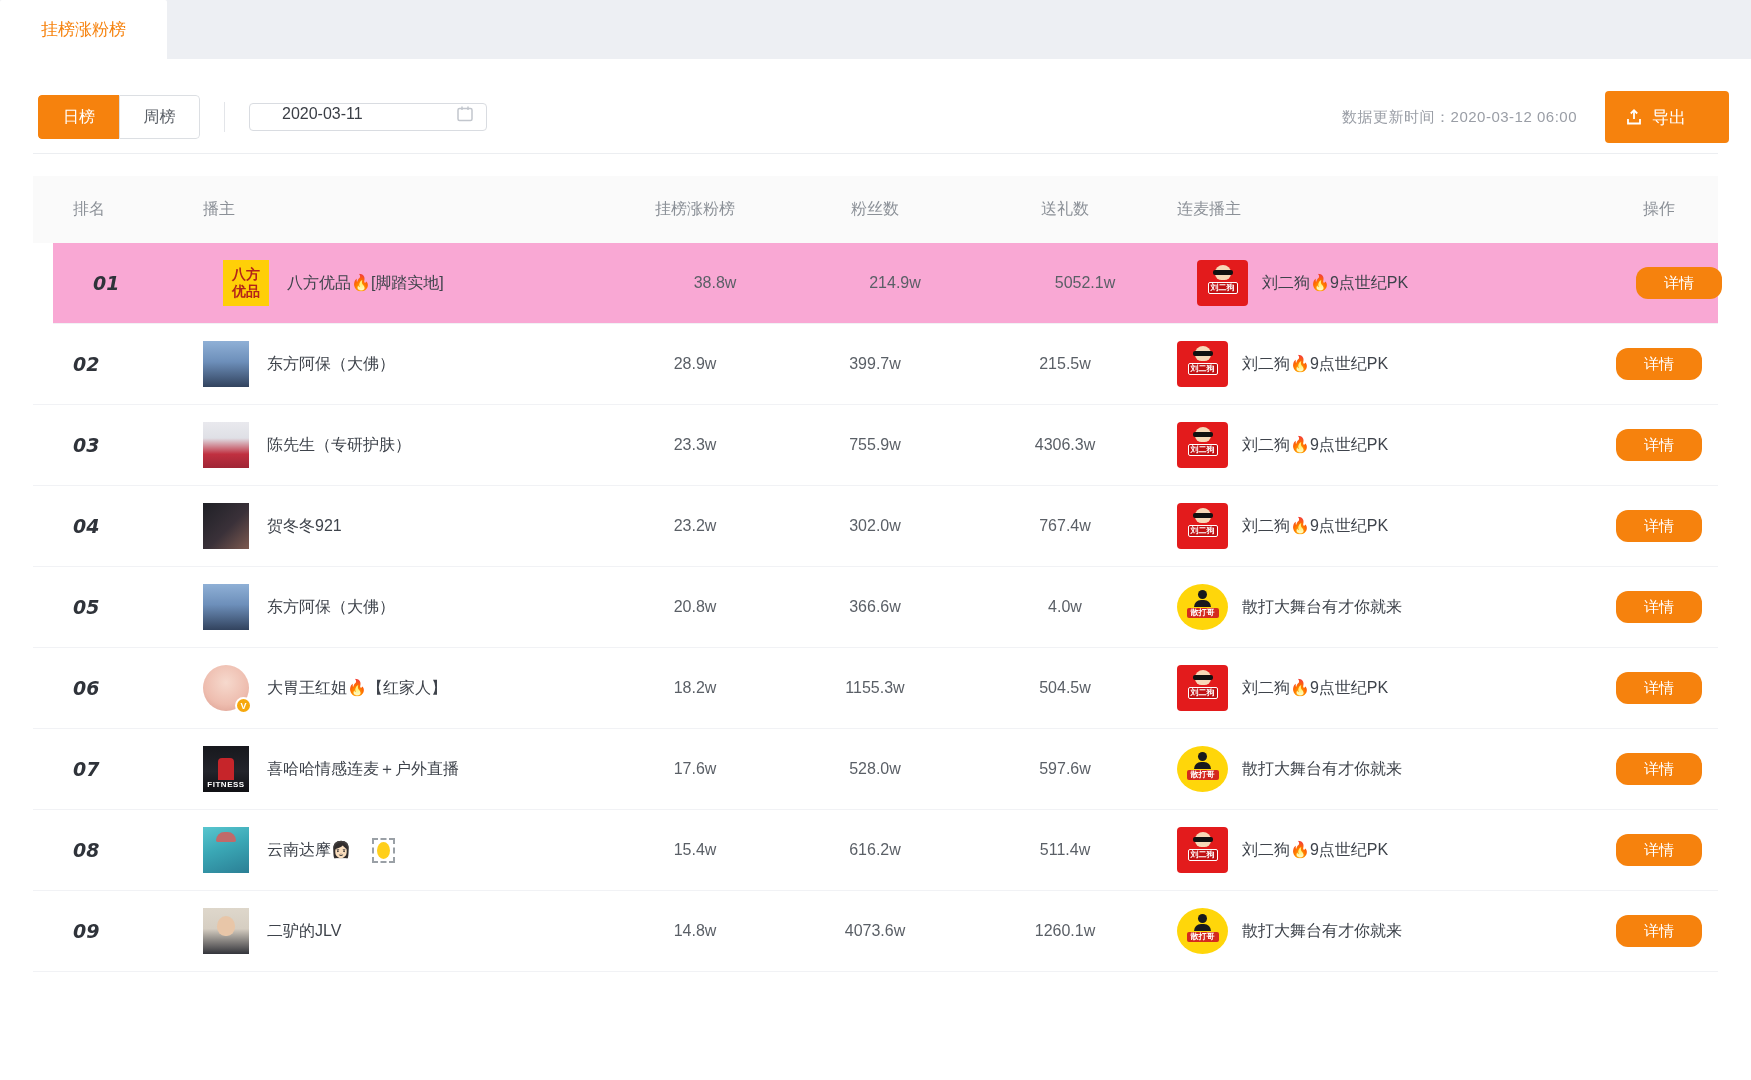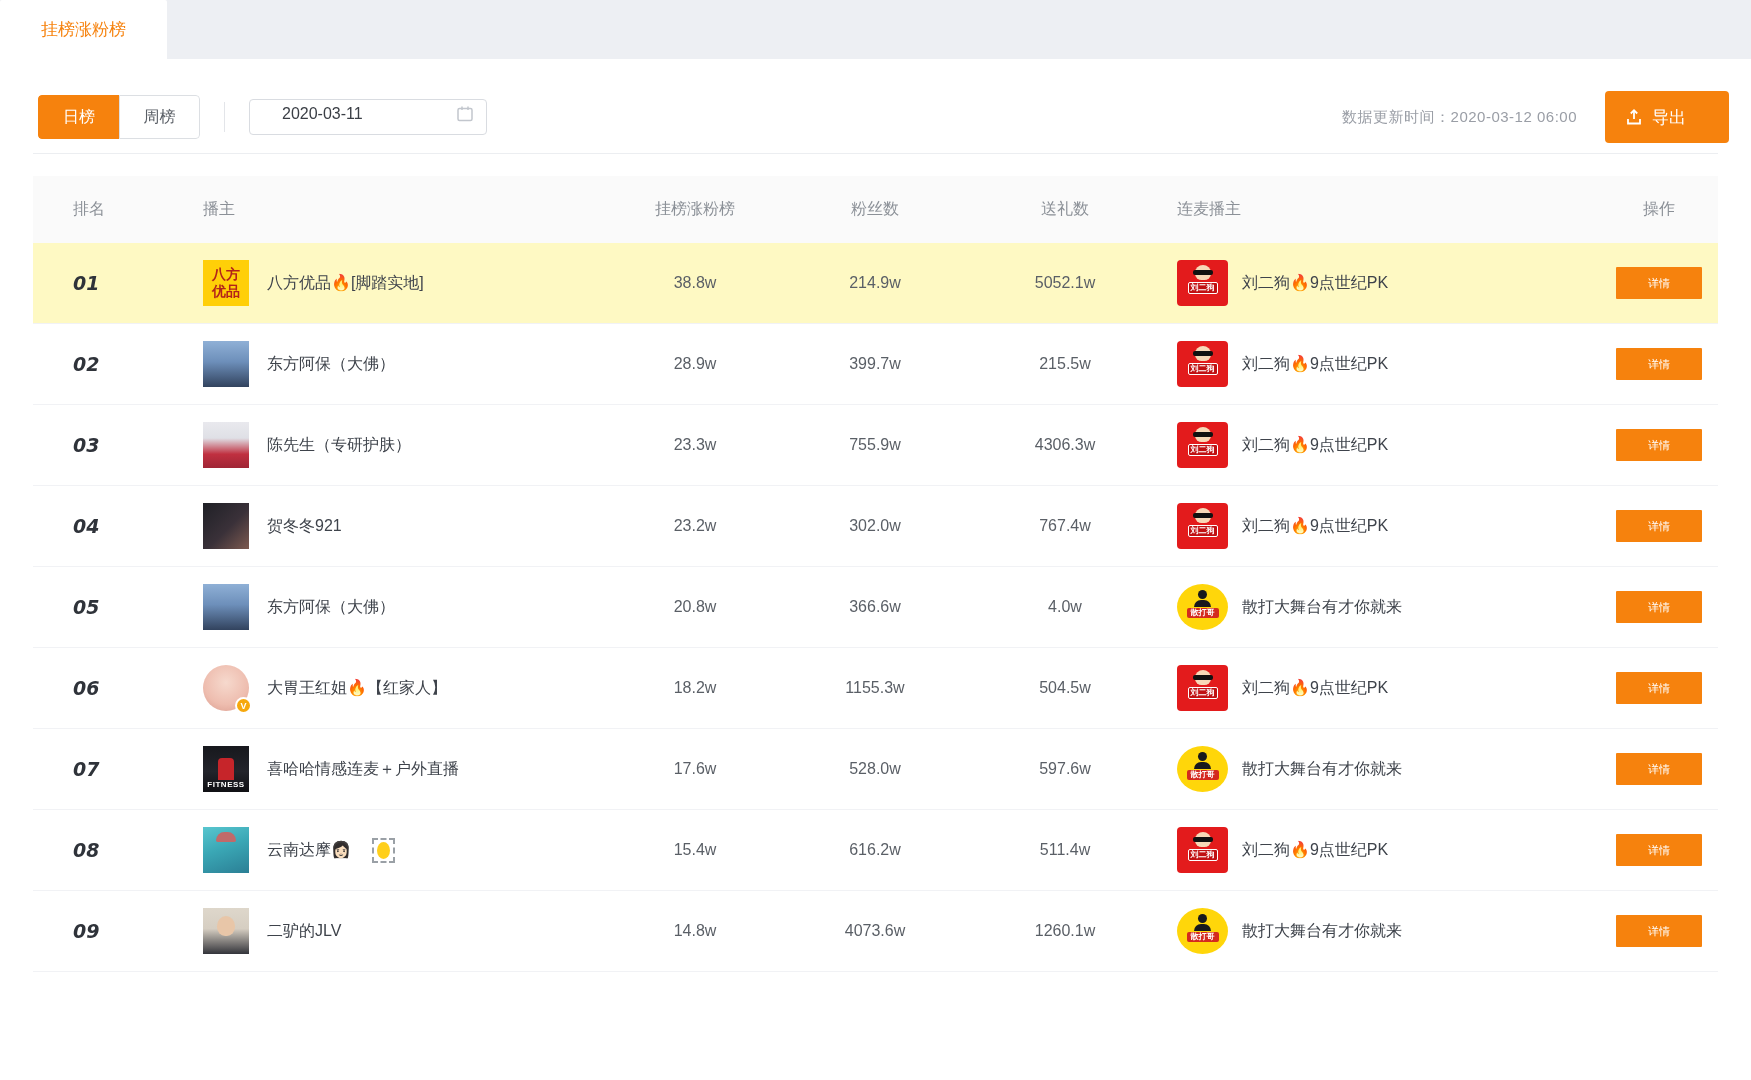--- a/index.html
+++ b/index.html
@@ -16,56 +16,56 @@
   .controls { display:flex; align-items:center; margin-top:36px;
     padding-left:38px; padding-right:22px; height:44px; }
   .seg-group { display:inline-flex; border-radius:4px; overflow:hidden; }
   .seg { height:44px; width:81px; font-size:16px; cursor:pointer;
     border:1px solid #dcdfe3; background:#fff; color:#5a5f66;
     font-family:inherit; }
   .seg.left  { border-radius:4px 0 0 4px; border-right:none; }
   .seg.right { border-radius:0 4px 4px 0; }
   .seg.active { background:#f6820d; border-color:#f6820d; color:#fff; }
   .vdivider { width:1px; height:30px; background:#e3e5e9; margin:0 24px; }
-  .date-picker { width:238px; height:36px; border:1px solid #d9dce1;
+  .date-picker { width:238px; height:28px; border:1px solid #d9dce1;
     border-radius:4px; display:flex; align-items:center;
     padding:0 12px 7px 32px; cursor:pointer; background:#fff; }
   .date-text { font-size:16px; color:#3a3e45; flex:1; }
   .cal-icon { display:flex; align-items:center; }
   .update-info { margin-left:auto; margin-right:28px; font-size:15px;
     color:#9a9ea6; letter-spacing:0.5px; }
   .export-btn { height:52px; min-width:124px; padding:0 20px; border:none;
     border-radius:4px; background:#f6820d; color:#fff; font-size:17px;
     display:flex; align-items:center; gap:9px; cursor:pointer;
     font-family:inherit; }
   .controls-divider { height:1px; background:#eceef1; margin:14px 33px 0; }
 
   
   .table { width:1685px; margin:22px 0 0 33px; }
   .thead, .trow { display:grid;
     grid-template-columns:132px 460px 140px 220px 160px 455px 118px;
     align-items:center; }
   .thead { height:67px; background:#fafafa; color:#8b9097; font-size:16px; }
   .trow { height:81px; border-bottom:1px solid #f1f2f5; background:#fff; }
-  .trow.row-hl { background:#fef9c3; }
+  .trow.row-hl { background:#f9a8d4;margin-left:20px; }
   .c-rank { padding-left:40px; }
   .c-center { text-align:center; }
   .c-co { padding-left:32px; display:flex; align-items:center; gap:14px; }
   .c-action { text-align:center; }
   .c-streamer { display:flex; align-items:center; gap:18px; }
   .thead .c-streamer { display:block; }
 
   .rank-num { font-size:19px; font-weight:bold; font-style:italic;
     color:#2f333a; font-family:"DejaVu Sans",sans-serif; }
   .name { font-size:16px; color:#3e434b; }
   .num { font-size:16px; color:#5a5f66; }
   .co-name { font-size:16px; color:#3e434b; }
 
-  .detail-btn { width:86px; height:32px; border:none; border-radius:1px;
-    background:#f6820d; color:#fff; font-size:11px; cursor:pointer;
+  .detail-btn { width:86px; height:32px; border:none; border-radius:12px;
+    background:#f6820d; color:#fff; font-size:15px; cursor:pointer;
     font-family:inherit; }
 
   
   .avatar { width:46px; height:46px; border-radius:4px; position:relative;
     overflow:visible; flex-shrink:0; display:flex; align-items:center;
     justify-content:center; }
   .avatar .av-clip { position:absolute; inset:0; border-radius:0;
     overflow:hidden; display:flex; align-items:center; justify-content:center; }
   .avatar.round, .avatar.round .av-clip { border-radius:50%; }
   .avatar-text { display:none; }

